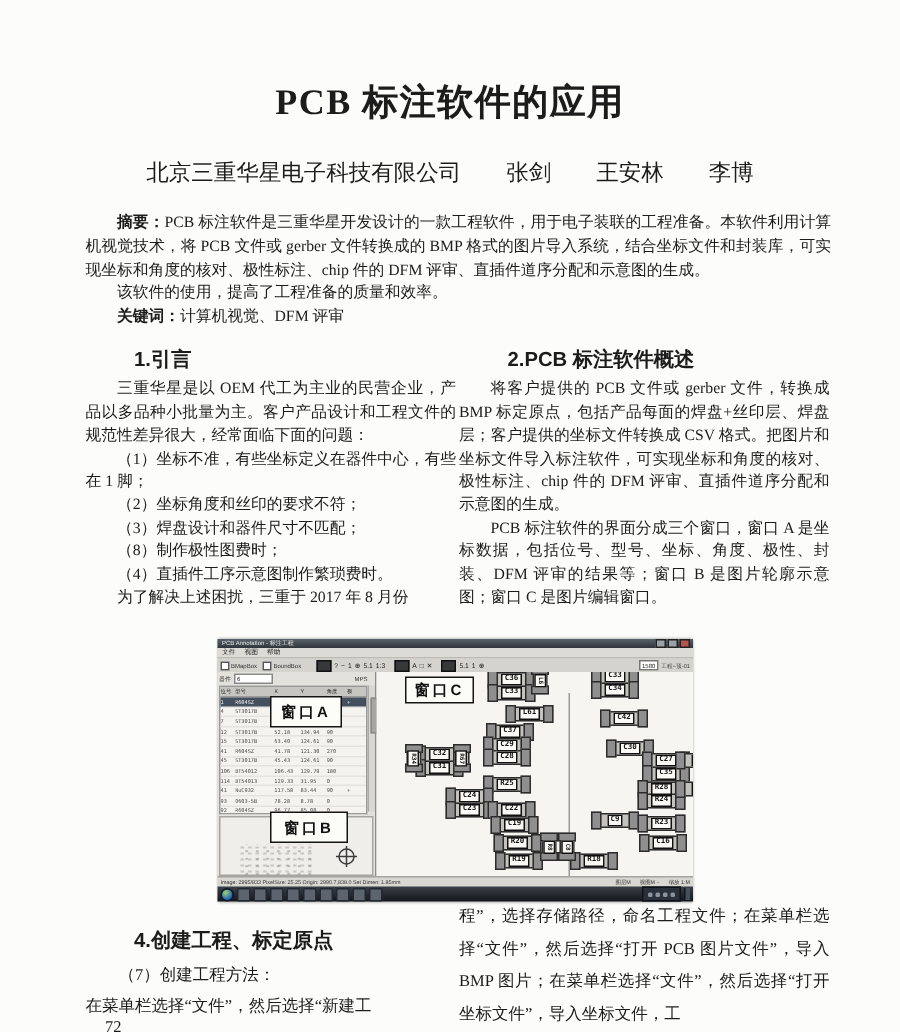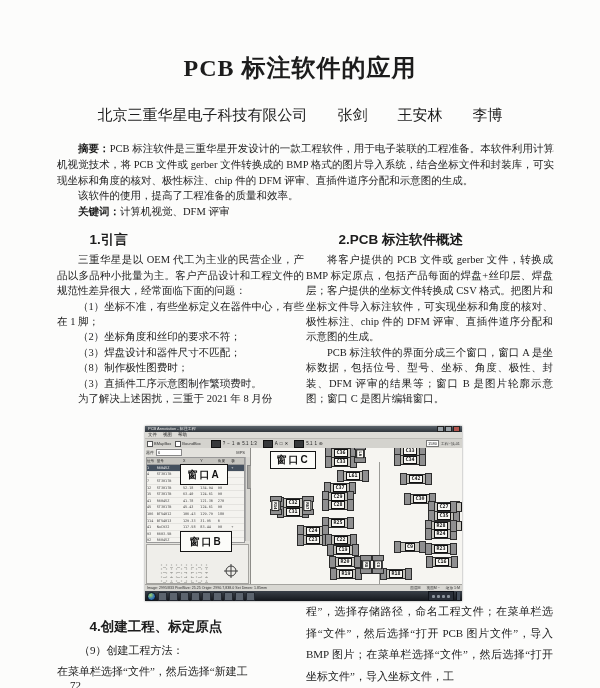--- a/index.html
+++ b/index.html
@@ -118,23 +118,23 @@
   </div>
 
   <div class="col" id="col-left">
     <h2 class="sec">1.引言</h2>
     <p>三重华星是以 OEM 代工为主业的民营企业，产品以多品种小批量为主。客户产品设计和工程文件的规范性差异很大，经常面临下面的问题：</p>
     <div id="s1-items">
         <p>（1）坐标不准，有些坐标定义在器件中心，有些在 1 脚；</p>
         <p>（2）坐标角度和丝印的要求不符；</p>
         <p>（3）焊盘设计和器件尺寸不匹配；</p>
         <p>（8）制作极性图费时；</p>
-        <p>（3）直插件工序示意图制作繁琐费时。</p>
-      </div>
-    <p>为了解决上述困扰，三重于 2021 年 8 月份</p>
+        <p>（4）直插件工序示意图制作繁琐费时。</p>
+      </div>
+    <p>为了解决上述困扰，三重于 2017 年 8 月份</p>
   </div>
 
   <div class="col" id="col-right">
     <h2 class="sec">2.PCB 标注软件概述</h2>
     <p>将客户提供的 PCB 文件或 gerber 文件，转换成 BMP 标定原点，包括产品每面的焊盘+丝印层、焊盘层；客户提供的坐标文件转换成 CSV 格式。把图片和坐标文件导入标注软件，可实现坐标和角度的核对、极性标注、chip 件的 DFM 评审、直插件道序分配和示意图的生成。</p>
     <p>PCB 标注软件的界面分成三个窗口，窗口 A 是坐标数据，包括位号、型号、坐标、角度、极性、封装、DFM 评审的结果等；窗口 B 是图片轮廓示意图；窗口 C 是图片编辑窗口。</p>
   </div>
 
   <div id="shot">
 
@@ -320,21 +320,21 @@
         </div>
       <div id="thumbzone">
         <div id="speckle"></div>
         <svg id="crosshair-icon" width="14" height="14" viewBox="0 0 14 14">
           <circle cx="7" cy="7" r="5" fill="none" stroke="#3c3c3c" stroke-width="1"></circle>
           <line x1="7" y1="0" x2="7" y2="14" stroke="#3c3c3c" stroke-width="1"></line>
           <line x1="0" y1="7" x2="14" y2="7" stroke="#3c3c3c" stroke-width="1"></line>
         </svg>
       </div>
       <div class="ovl" style="left:35px;top:16px;width:46px;height:19px;">窗口A</div>
-      <div class="ovl" style="left:35px;top:83px;width:50px;height:19px;">窗口B</div>
+      <div class="ovl" style="left:35px;top:93px;width:50px;height:19px;">窗口B</div>
     </div>
 
     <div id="canvas">
       <div id="vline"></div>
       <div class="ovl" style="left:19px;top:3px;width:44px;height:16px;">窗口C</div>
       <div id="comp-layer">
           <div class="comp h" style="left: 77px; top: 0px;">
             <span class="lbl">C36</span>
           </div>
           <div class="comp h" style="left: 77px; top: 9px;">
@@ -467,21 +467,21 @@
         <span class="tray-dot"></span>
         <span class="tray-dot"></span>
         <span class="tray-dot"></span>
       </div>
       <div id="show-desktop"></div>
     </div>
   </div>
 
   <div class="bottom-block" id="bottom-left">
     <h2 class="sec" style="font-size:13.5px;margin-bottom:2px;">4.创建工程、标定原点</h2>
-    <p>（9）创建工程方法：</p>
+    <p>（7）创建工程方法：</p>
     <p class="noind">在菜单栏选择“文件”，然后选择“新建工</p>
   </div>
   <div class="bottom-block" id="bottom-right">
     <p class="noind">程”，选择存储路径，命名工程文件；在菜单栏选择“文件”，然后选择“打开 PCB 图片文件”，导入 BMP 图片；在菜单栏选择“文件”，然后选择“打开坐标文件”，导入坐标文件，工</p>
   </div>
 
   <div class="pagenum">72</div>
 </div>
 
 </body></html>

